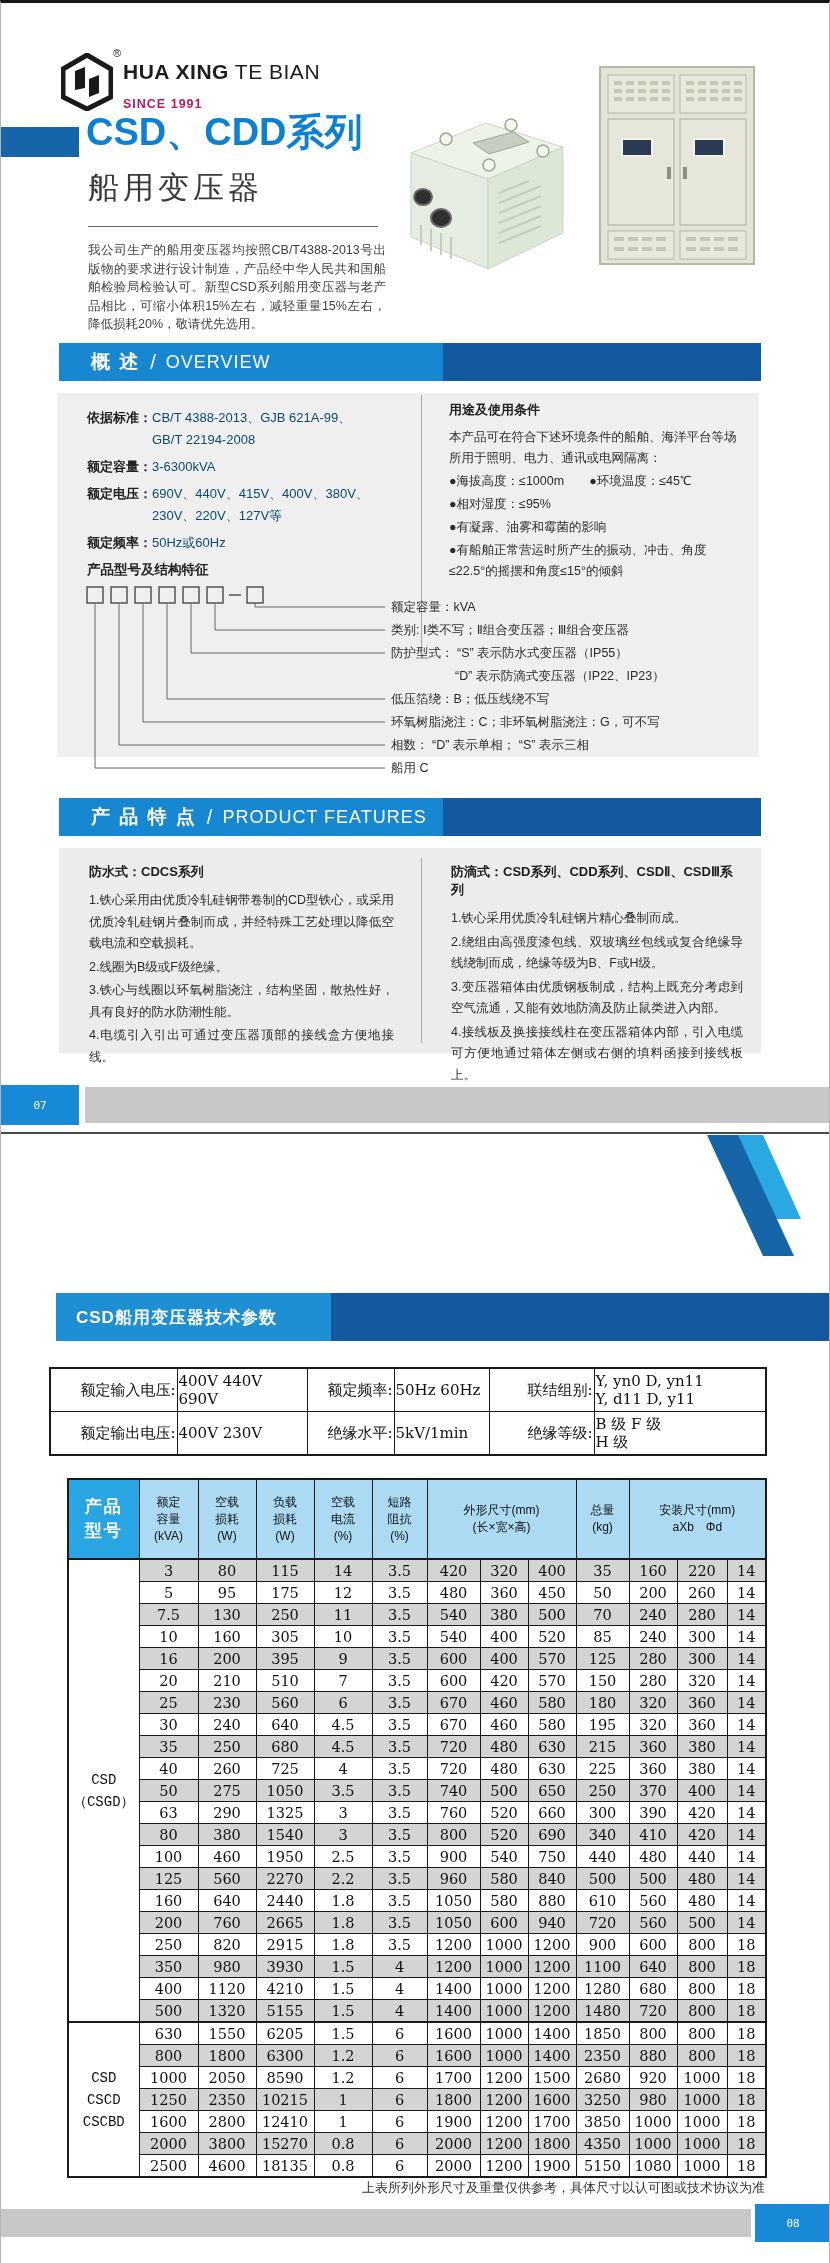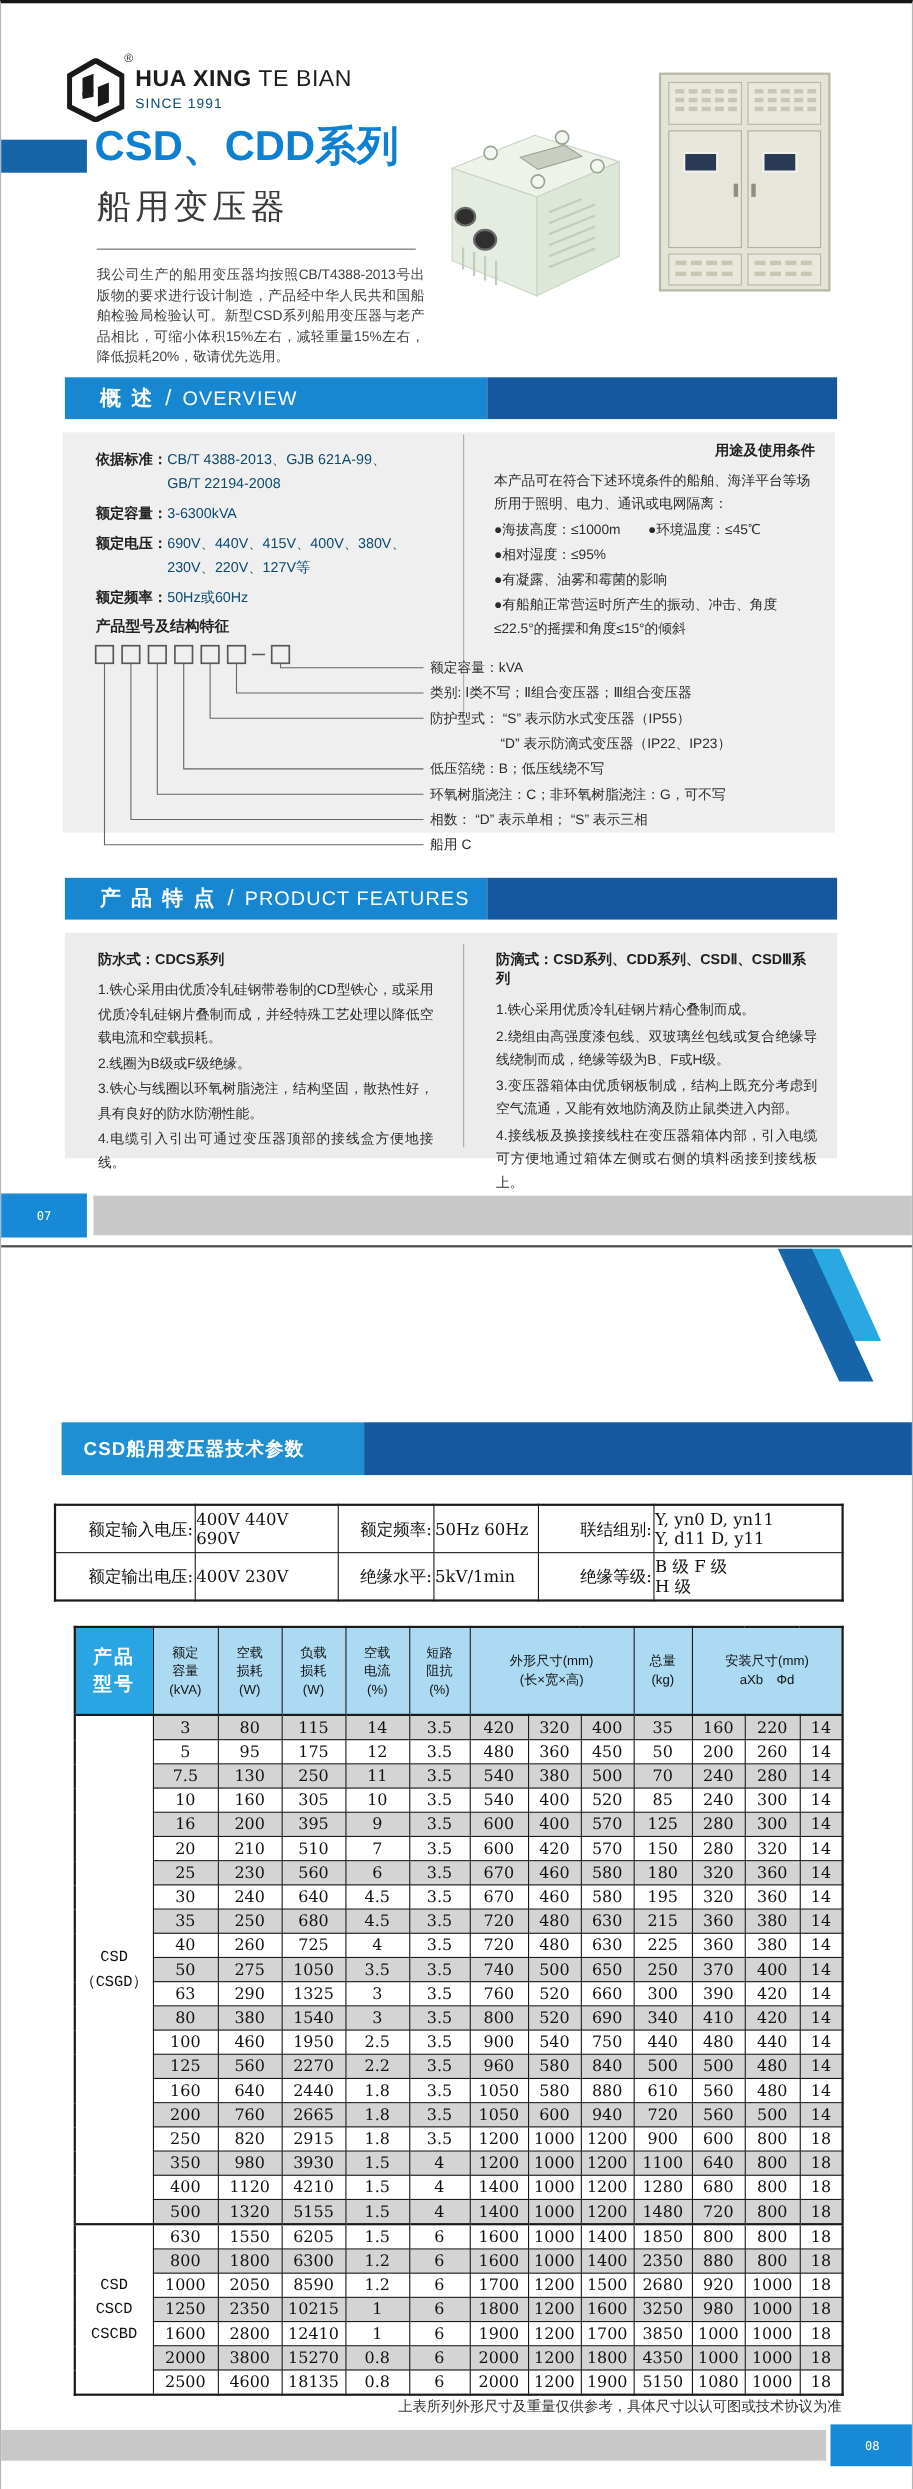--- a/index.html
+++ b/index.html
@@ -3,42 +3,42 @@
 <meta charset="utf-8">
 <style>
   html,body{margin:0;padding:0;background:#ffffff;}
   .sheet{position:relative;width:830px;height:2263px;background:#fff;overflow:hidden;
          box-sizing:border-box;border-top:3px solid #161616;border-left:1px solid #b5b5b5;border-right:1px solid #b5b5b5;
          font-family:"Liberation Sans",sans-serif;color:#222;}
   .abs{position:absolute;}
   
   #brand-line1{font-size:21px;letter-spacing:.5px;color:#1d1d1d;white-space:nowrap;}
   #brand-line1 .b{font-weight:bold;}
-  #brand-line2{font-size:12.5px;font-weight:normal;color:#0c4a6e;margin-top:3px;letter-spacing:1px;}
+  #brand-line2{font-size:12.5px;font-weight:bold;color:#be185d;margin-top:13px;letter-spacing:1px;}
   #reg-mark{font-size:11px;color:#1d1d1d;}
   #series-title{font-size:38px;font-weight:bold;color:#0e80d1;white-space:nowrap;}
   #product-title{font-size:31px;color:#3a3a3a;letter-spacing:4px;white-space:nowrap;}
   #title-rule{height:1px;background:#666;}
   #intro-text{width:298px;font-size:12.5px;line-height:18.6px;color:#3f3f3f;text-align:justify;}
   
   .bar{display:flex;height:38px;}
   .bar .seg-l{background:#1887d2;display:flex;align-items:center;padding-left:32px;}
   .bar .seg-r{flex:1;background:#14589f;}
   .bar .zh{color:#fff;font-weight:bold;font-size:19px;letter-spacing:2px;white-space:nowrap;}
   .bar .sep{color:#fff;font-size:20px;margin:0 10px;font-weight:300;}
   .bar .en{color:#fff;font-size:18px;letter-spacing:1px;white-space:nowrap;}
   #overview-bar .seg-l{width:352px;text-align:right;}
   #features-bar .seg-l{width:352px;}
   
   .panel{background:#efeff0;}
   .v-div{width:1px;background:#a8a8a8;}
   .spec-row{display:flex;margin-bottom:5px;}
   .spec-label{font-weight:bold;font-size:13px;color:#222;white-space:nowrap;line-height:22px;}
   .spec-value{font-size:13px;color:#0c4a6e;line-height:22px;white-space:pre-line;}
-  .usage-head{font-weight:bold;font-size:13px;color:#222;margin-bottom:8px;text-align:right;}
+  .usage-head{font-weight:bold;font-size:13px;color:#222;margin-bottom:8px;}
   .usage-line{font-size:12.5px;color:#2c2c2c;line-height:21px;margin:0 0 2px 0;}
   #model-heading{font-weight:bold;font-size:13.5px;color:#222;}
   .model-label{position:absolute;font-size:12.5px;color:#2c2c2c;white-space:nowrap;line-height:15px;}
   .feat-head{font-weight:bold;font-size:13px;color:#1d1d1d;margin-bottom:9px;}
   .feat-item{font-size:12.5px;color:#2c2c2c;line-height:21.5px;text-align:justify;margin:0 0 2px 0;}
   
   .page-badge{background:#1789d6;color:#fff;display:flex;align-items:center;justify-content:center;
               font-size:11px;font-family:"DejaVu Sans Mono",monospace;}
   .page-strip{background:#c8c8c8;}
   #page-divider{background:#4a4a4a;}

